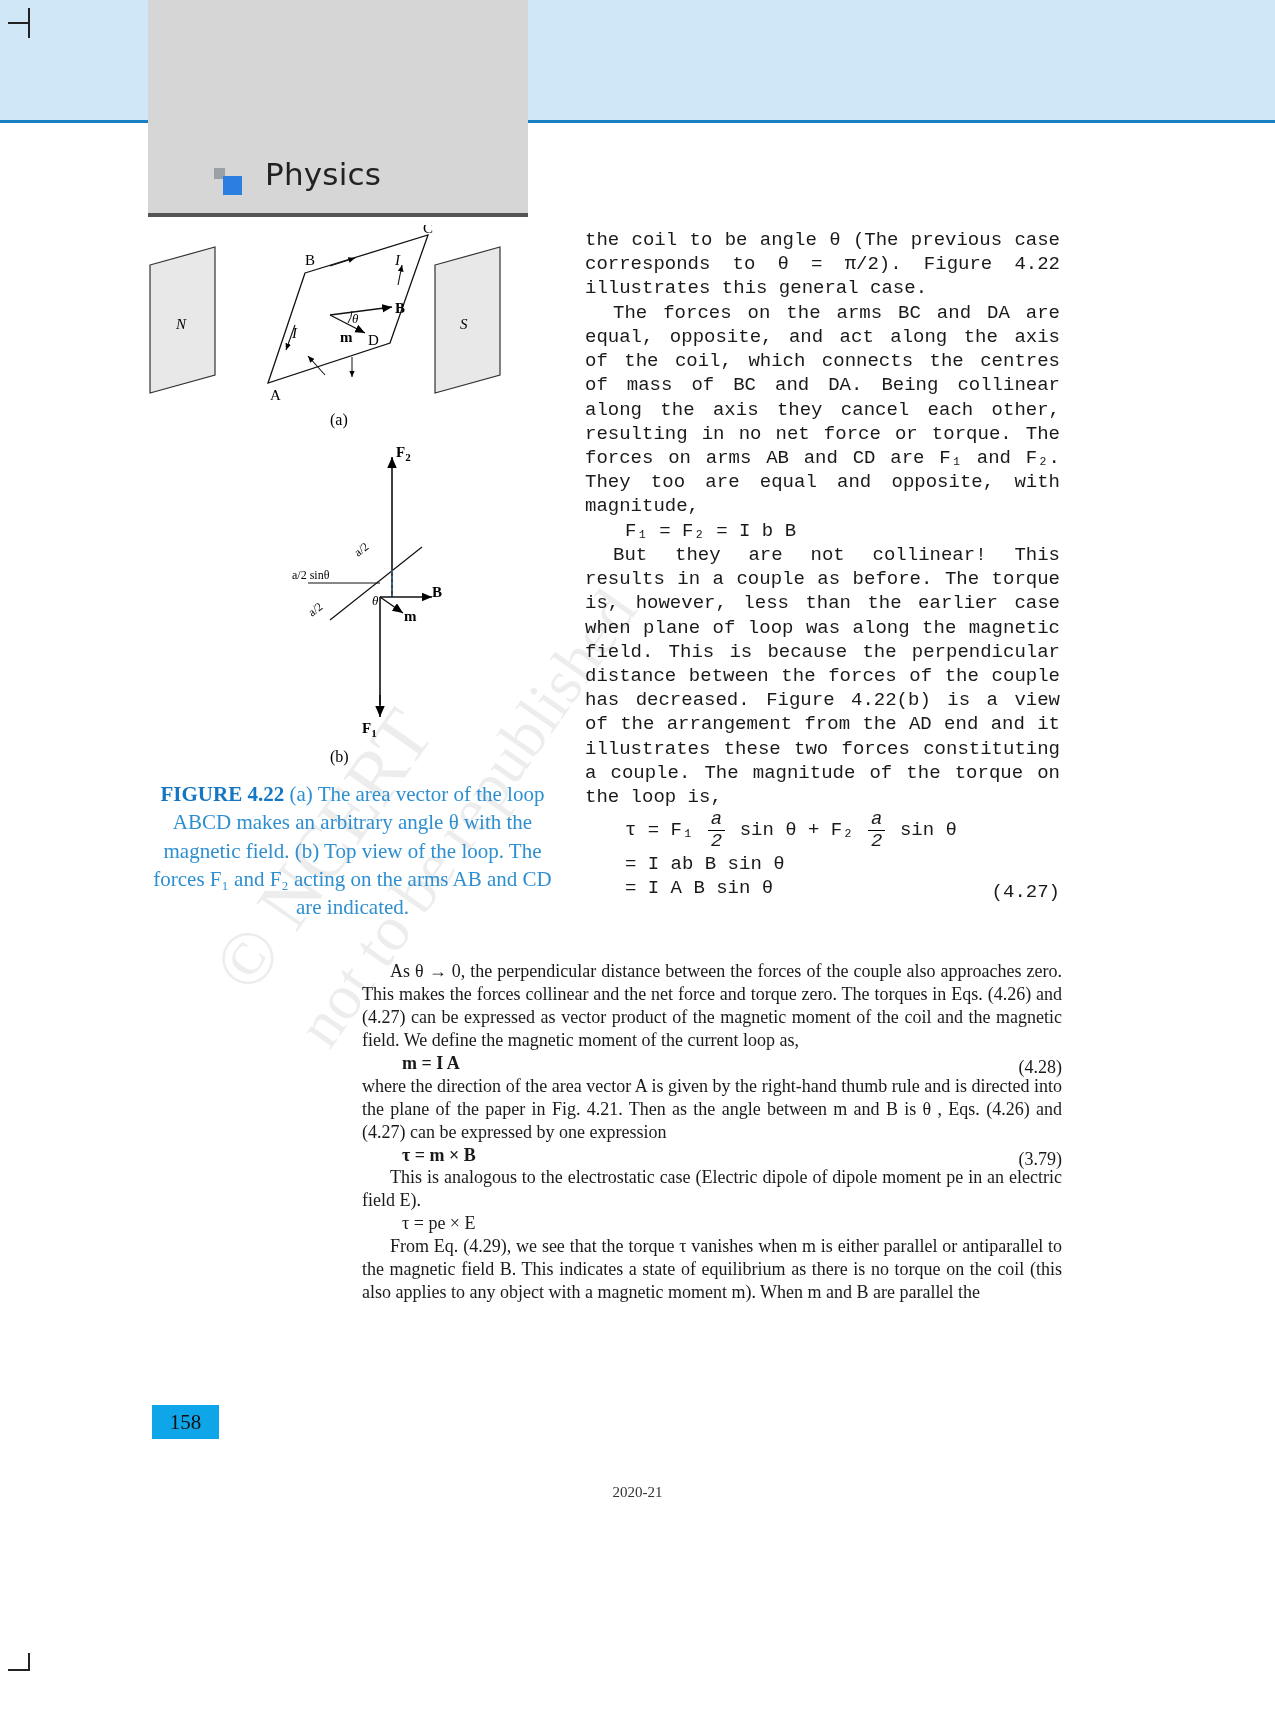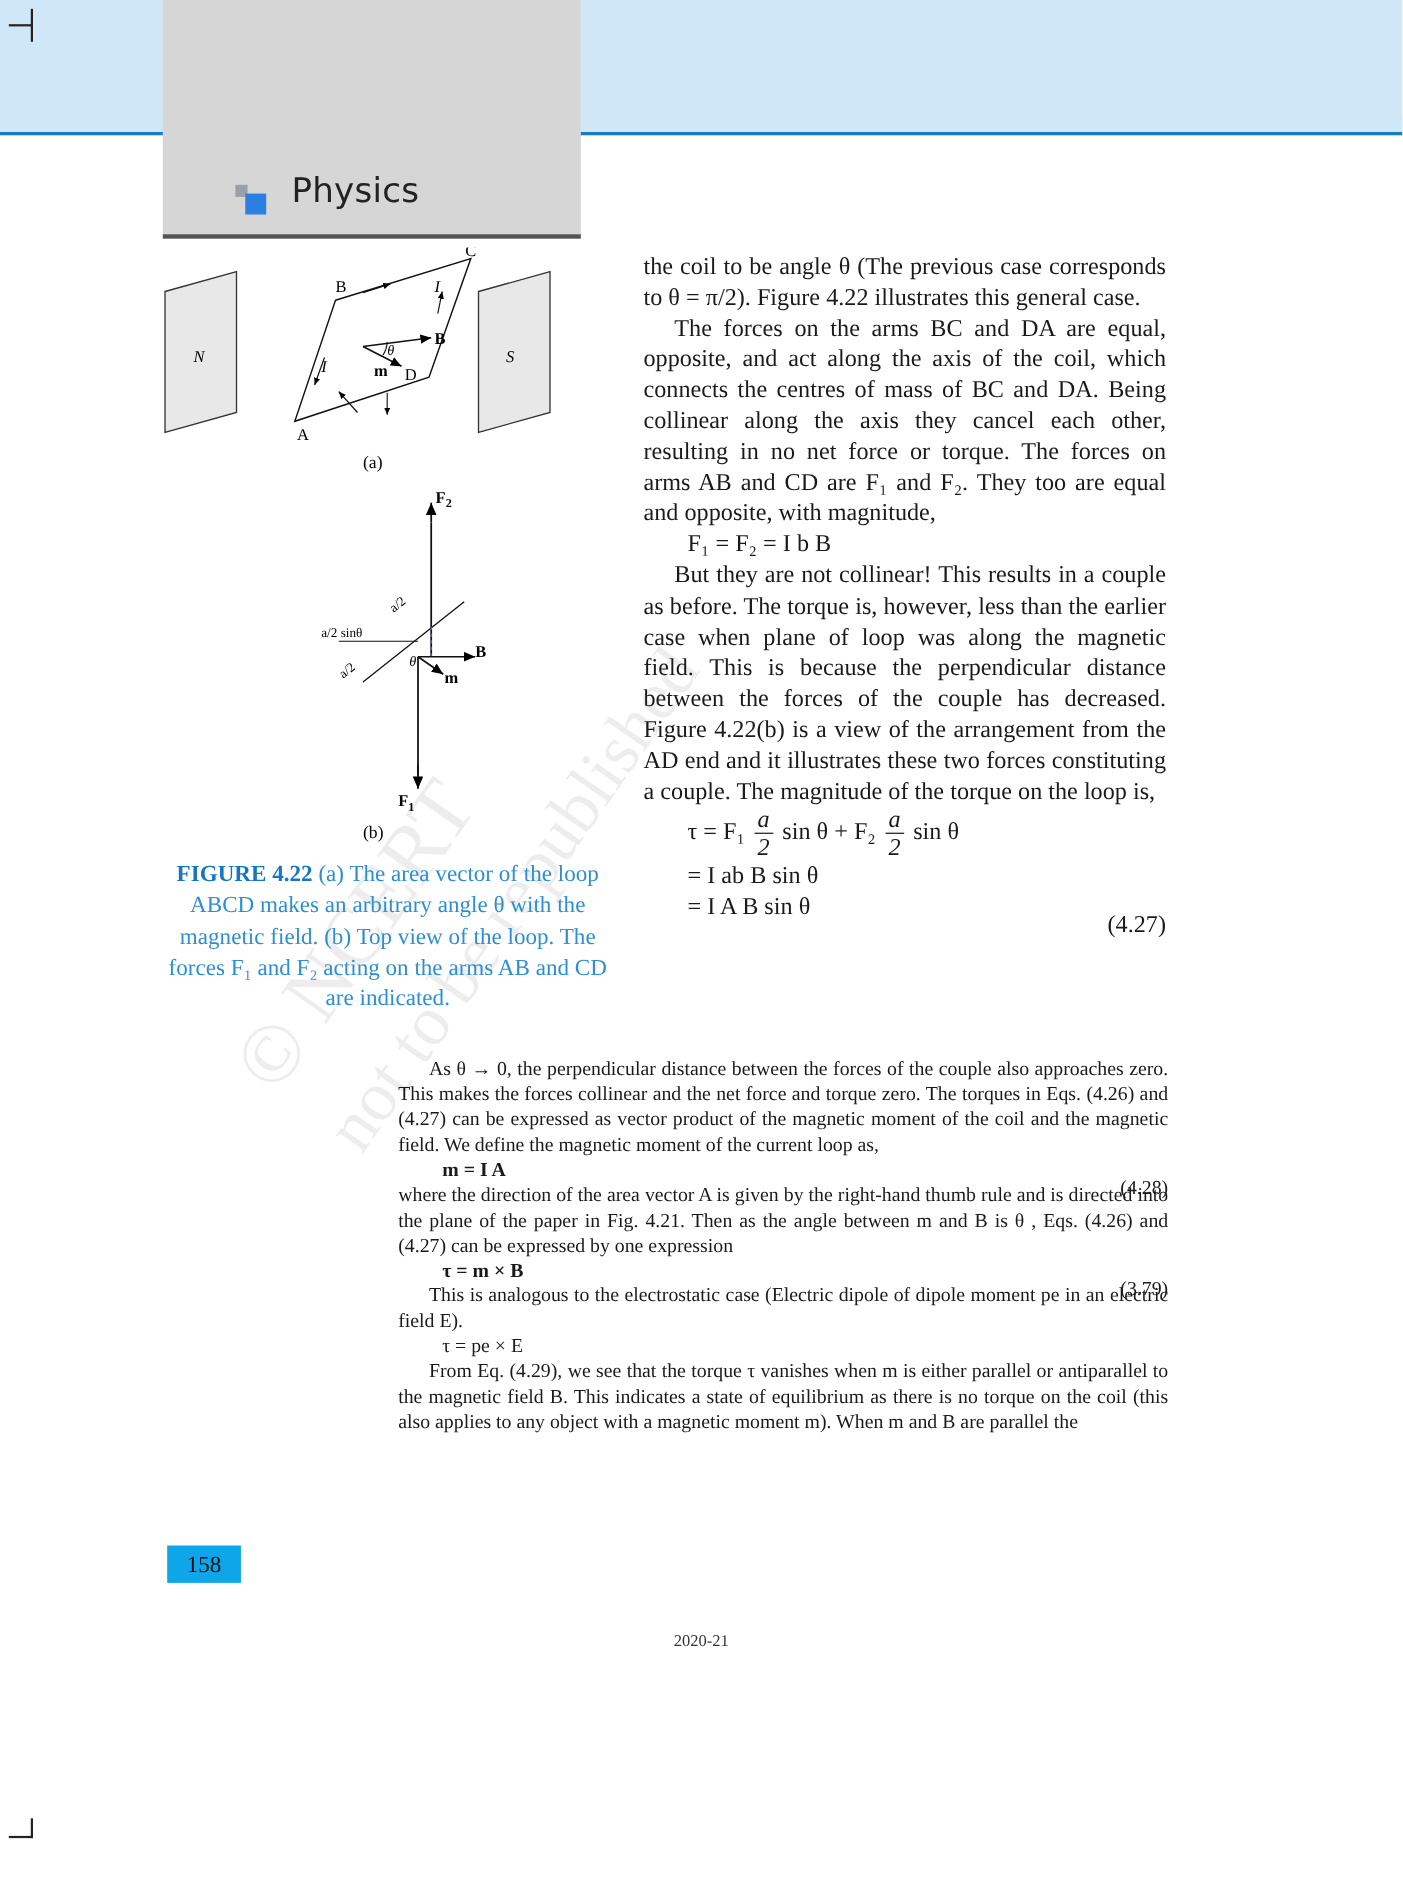--- a/index.html
+++ b/index.html
@@ -67,31 +67,31 @@
   
   .fig-col{position:absolute;left:140px;top:225px;width:420px;}
   .fig-caption{
     position:absolute;left:140px;top:780px;width:425px;
     text-align:center;color:#2e8fd0;font-size:21px;line-height:1.35;
   }
   .fig-caption b{color:#1577c2;}
   
   .col-right{
     position:absolute;left:585px;top:228px;width:475px;
-    font-size:22px;line-height:1.275;text-align:justify;
+    font-size:19px;line-height:1.275;text-align:justify;font-family:Liberation Mono, monospace;
   }
   .col-right p{margin:0;}
   .indent{text-indent:28px;}
   .col-wide{
     position:absolute;left:362px;top:960px;width:700px;
     font-size:18px;line-height:1.275;text-align:justify;
   }
   .col-wide p{margin:0;}
   .eqline{position:relative;margin:9px 0 9px 0;}
-  .eqnum{position:absolute;right:0;top:16px;}
+  .eqnum{position:absolute;right:0;top:4px;}
   .eqindent{padding-left:40px;}
   .frac{display:inline-block;vertical-align:middle;text-align:center;font-style:italic;margin:0 3px;}
   .frac .num{display:block;border-bottom:1px solid #000;padding:0 3px;line-height:1.1;}
   .frac .den{display:block;padding:0 3px;line-height:1.1;}
 </style>
 </head>
 <body>
 
 <div class="top-blue"></div>
 <div class="top-blue-right"></div>

